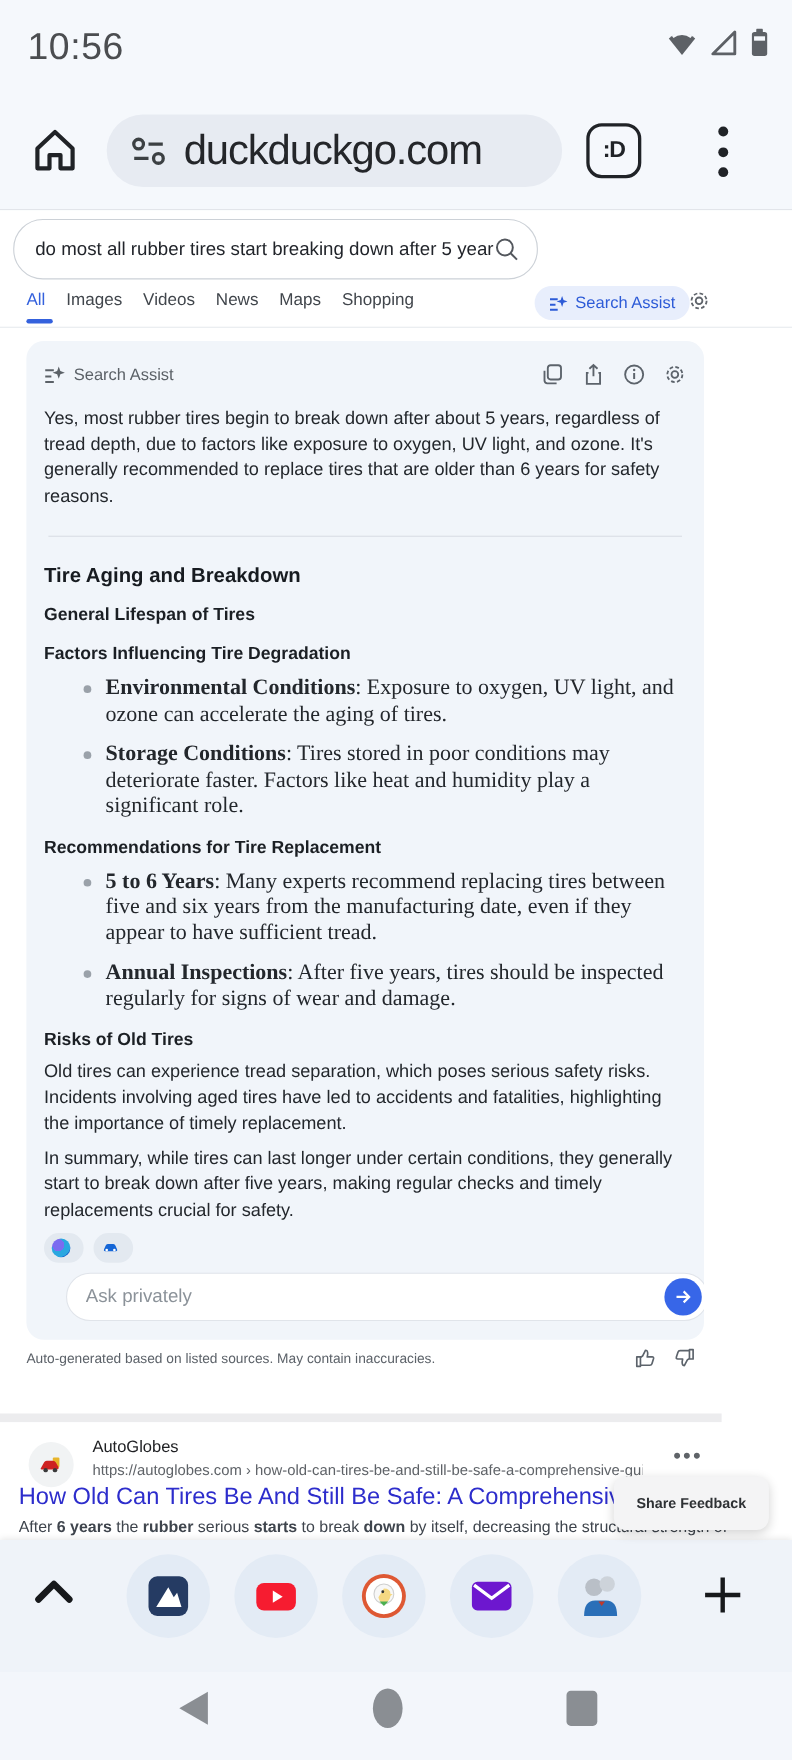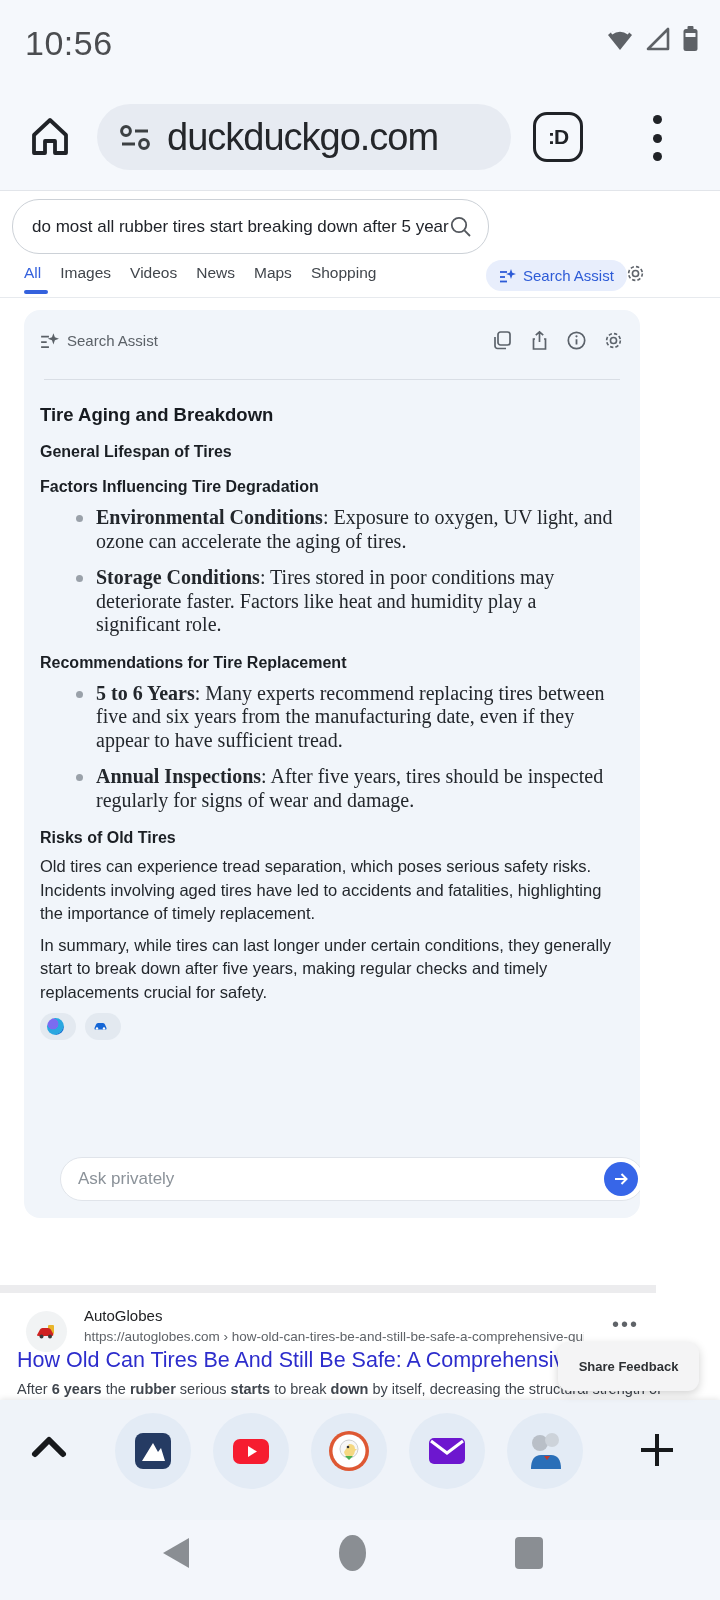--- a/index.html
+++ b/index.html
@@ -237,20 +237,21 @@
         </span>
         <span>
           <svg width="21" height="21" viewBox="0 0 22 22">
               <circle cx="11" cy="11" r="3.2" fill="none" stroke="#5c636b" stroke-width="1.7"></circle>
               <circle cx="11" cy="11" r="7.2" fill="none" stroke="#5c636b" stroke-width="1.7" stroke-dasharray="3.5 2.2"></circle>
             </svg>
         </span>
       </span>
     </div>
 
+    <p class="assist-body">Yes, most rubber tires begin to break down after about 5 years, regardless of tread depth, due to factors like exposure to oxygen, UV light, and ozone. It's generally recommended to replace tires that are older than 6 years for safety reasons.</p>
 
 
     <hr class="card-divider">
 
     <h2 class="sec-h1">Tire Aging and Breakdown</h2>
     <h3 class="sec-h2">General Lifespan of Tires</h3>
 
     <h3 class="sec-h2">Factors Influencing Tire Degradation</h3>
     <ul class="sec-list">
       <li><b>Environmental Conditions</b><span>: Exposure to oxygen, UV light, and ozone can accelerate the aging of tires.</span></li>
@@ -289,20 +290,35 @@
       <input class="ask-input" type="text" placeholder="Ask privately" style="">
       <button class="send-btn">
         <svg width="18" height="18" viewBox="0 0 18 18">
             <line x1="3" y1="9" x2="14" y2="9" stroke="#fff" stroke-width="2"></line>
             <path d="M9.5 4 L14.5 9 L9.5 14" fill="none" stroke="#fff" stroke-width="2"></path>
           </svg>
       </button>
     </div>
   </div>
 
+  <div class="assist-footer">
+    <span class="disclaimer">Auto-generated based on listed sources. May contain inaccuracies.</span>
+    <span class="thumbs">
+      <span>
+        <svg width="19" height="19" viewBox="0 0 20 20">
+            <path d="M2 9 H5.5 V18 H2 Z M5.5 17 H14.5 Q16 17 16.5 15.5 L18 10.8 Q18.5 9 16.7 9 H12 Q12.8 6 12.3 4.2 Q11.9 2.6 10.4 2.6 L7.5 8.2 5.5 9.5" fill="none" stroke="#5c636b" stroke-width="1.6" stroke-linejoin="round"></path>
+          </svg>
+      </span>
+      <span>
+        <svg width="19" height="19" viewBox="0 0 20 20" transform="rotate(180)">
+            <path d="M2 9 H5.5 V18 H2 Z M5.5 17 H14.5 Q16 17 16.5 15.5 L18 10.8 Q18.5 9 16.7 9 H12 Q12.8 6 12.3 4.2 Q11.9 2.6 10.4 2.6 L7.5 8.2 5.5 9.5" fill="none" stroke="#5c636b" stroke-width="1.6" stroke-linejoin="round"></path>
+          </svg>
+      </span>
+    </span>
+  </div>
 </div>
 
 <div class="section-band"></div>
 
 <div class="result">
   <span class="result-fav">
     <svg width="22" height="16" viewBox="0 0 22 16">
         <rect x="12" y="1" width="6" height="9" rx="1" fill="#e8b52a"></rect>
         <path d="M1 11 L4 5.5 Q4.7 4 6.5 4 H12 Q14 4 14.8 5.5 L17 9.5 Q18 11.5 16 12 H3 Q0.5 12 1 11 Z" fill="#ce2221"></path>
         <circle cx="5.5" cy="12.5" r="2" fill="#3a3a3a"></circle>

